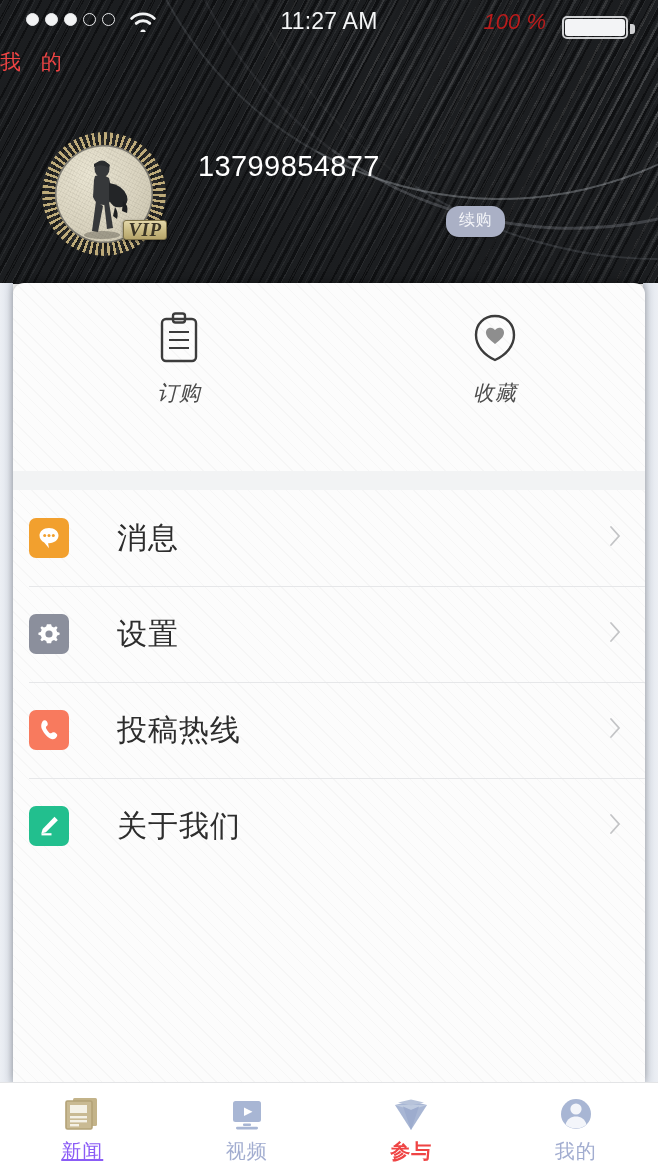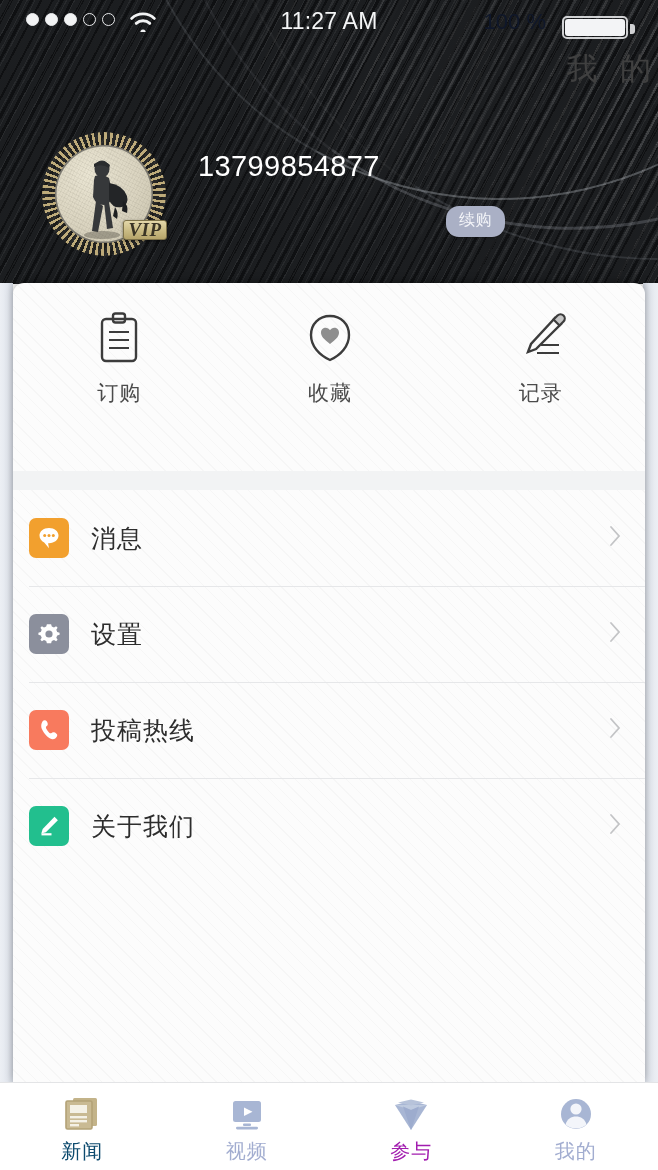--- a/index.html
+++ b/index.html
@@ -83,44 +83,44 @@
   #signal-dots i { display:block; width:13px; height:13px; border-radius:50%;
                    border:1.5px solid #e9eaec; }
   #signal-dots i.on { background:#f2f3f4; }
   #wifi-icon { position:absolute; left:128px; top:10px; }
   #clock {
     position:absolute; left:0; top:8px; width:658px; text-align:center;
     font-size:23px; letter-spacing:0.2px; color:#f4f5f6;
   }
   #battery-pct {
     position:absolute; right:112px; top:9px;
-    font-size:22px; color:#0f172a;
+    font-size:22px; color:#b91c1c;font-style:italic;
   }
   #battery-icon {
     position:absolute; right:22px; top:13px;
     width:74px; height:30px;
   }
   #battery-icon .shell {
     position:absolute; left:0; top:3px; width:66px; height:23px;
     border:2px solid rgba(240,241,243,0.85); border-radius:5px;
   }
   #battery-icon .fill {
     position:absolute; left:3px; top:6px; width:60px; height:17px;
     background:#f3f4f6; border-radius:3px;
   }
   #battery-icon .cap {
     position:absolute; left:68px; top:11px; width:5px; height:10px;
     background:rgba(240,241,243,0.85); border-radius:0 3px 3px 0;
   }
 
   
   #nav-title {
-    position:absolute; left:0; top:48px; width:658px; text-align:right;
+    position:absolute; left:0; top:48px; width:658px; text-align:left;
     z-index:6;
-    font-size:31px; color:#404040; letter-spacing:7px;
+    font-size:21px; color:#ef4444; letter-spacing:7px;
   }
 
   
   #profile { position:absolute; left:0; top:100px; width:658px; height:184px; z-index:5; }
 
   #avatar-wrap { position:absolute; left:42px; top:32px; width:124px; height:124px; }
   #avatar-ring {
     position:absolute; left:0; top:0; width:124px; height:124px; border-radius:50%;
     background:
       repeating-conic-gradient(from 0deg,
@@ -197,22 +197,22 @@
     position:absolute; left:0; top:283px; width:13px; height:800px;
     background:linear-gradient(90deg,#eceff4 0%,#e3e7ee 60%,#d2d7e0 100%);
   }
   #page-right-strip {
     position:absolute; right:0; top:283px; width:15px; height:800px;
     background:linear-gradient(270deg,#eceff4 0%,#e3e7ee 60%,#d2d7e0 100%);
   }
 
   
   #quick-actions {
-    position:absolute; left:1px; top:24px; width:632px; height:148px;
-    display:flex; z-index:2;
+    position:absolute; left:8px; top:24px; width:632px; height:148px;
+    display:flex; z-index:2;font-style:italic;
   }
   .qa-item {
     flex:1; display:flex; flex-direction:column;
     align-items:center; justify-content:flex-start;
   }
   .qa-icon { height:62px; display:flex; align-items:center; justify-content:center; }
   .qa-label { margin-top:10px; font-size:21px; color:#4b4b4b; letter-spacing:1px; }
 
   
   #section-band {
@@ -230,21 +230,21 @@
   .menu-row + .menu-row::before {
     content:""; position:absolute; left:16px; right:0; top:0; height:1px;
     background:#e6e7e9;
   }
   .menu-icon {
     width:40px; height:40px; border-radius:7px;
     display:flex; align-items:center; justify-content:center;
     flex:0 0 auto;
   }
   .menu-label {
-    margin-left:22px; font-size:25px; color:#2d2d2d; letter-spacing:1px;
+    margin-left:48px; font-size:30px; color:#2d2d2d; letter-spacing:1px;
   }
   .menu-chevron {
     position:absolute; right:23px; top:50%; transform:translateY(-50%);
   }
 
   
   #tabbar {
     position:absolute; left:0; bottom:0; width:658px; height:88px;
     background:#ffffff;
     border-top:1px solid #e3e4e6;
@@ -352,31 +352,20 @@
       <div class="qa-icon">
         <svg width="48" height="50" viewBox="0 0 48 50">
           <path d="M24 3 C35 3 43 11 43 22 C43 33 35 42 24 47 C13 42 5 33 5 22 C5 11 13 3 24 3 Z" fill="none" stroke="#3c3c3c" stroke-width="2.4"></path>
           <path d="M24 31 c-6-4.5-9-7.5-9-11.4 c0-2.8 2.1-4.8 4.7-4.8 c1.8 0 3.3 0.9 4.3 2.5
                    c1-1.6 2.5-2.5 4.3-2.5 c2.6 0 4.7 2 4.7 4.8 C33 23.5 30 26.5 24 31 Z" fill="#8e8e8e"></path>
         </svg>
       </div>
       <div class="qa-label">收藏</div>
     </div>
 
-    <div class="qa-item">
-      <div class="qa-icon">
-        <svg width="52" height="52" viewBox="0 0 52 52">
-          <path d="M40 6 l6 6 l-25 25 l-8 3 l3-8 z" fill="none" stroke="#3c3c3c" stroke-width="2.4"></path>
-          <path d="M38.5 7.5 l6 6 l4-4 a4.2 4.2 0 0 0-6-6 z" fill="#c7c7c7" stroke="#3c3c3c" stroke-width="2.2"></path>
-          <line x1="26" y1="33" x2="44" y2="33" stroke="#3c3c3c" stroke-width="2.2"></line>
-          <line x1="22" y1="41" x2="44" y2="41" stroke="#3c3c3c" stroke-width="2.2"></line>
-        </svg>
-      </div>
-      <div class="qa-label">记录</div>
-    </div>
 
   </div>
 
   <div id="section-band"></div>
 
   <div id="menu-list">
 
     <div class="menu-row">
       <div class="menu-icon" style="background:#f2a02e;">
         <svg width="26" height="26" viewBox="0 0 26 26">
@@ -457,21 +446,21 @@
     <div class="tab-icon">
       <svg width="42" height="40" viewBox="0 0 42 40">
         <rect x="12" y="4" width="24" height="28" rx="1.5" fill="#c3b389"></rect>
         <rect x="5" y="7" width="26" height="28" rx="1.5" fill="#c9ba93" stroke="#b3a277" stroke-width="1.6"></rect>
         <rect x="9" y="11" width="17" height="8" fill="#f4f1e6"></rect>
         <rect x="9" y="22" width="17" height="2.4" fill="#f4f1e6"></rect>
         <rect x="9" y="26" width="17" height="2.4" fill="#f4f1e6"></rect>
         <rect x="9" y="30" width="9" height="2.4" fill="#f4f1e6"></rect>
       </svg>
     </div>
-    <div class="tab-label" style="color:#0c4a6e;">新闻</div>
+    <div class="tab-label" style="color:#8b5cf6;text-decoration:underline;">新闻</div>
   </div>
 
   <div class="tab-item">
     <div class="tab-icon">
       <svg width="42" height="40" viewBox="0 0 42 40">
         <rect x="7" y="7" width="28" height="21" rx="2.5" fill="#a8b6d4"></rect>
         <path d="M18 13.5 L26.5 17.8 L18 22 Z" fill="#ffffff"></path>
         <rect x="17" y="29.5" width="8" height="2.6" rx="1" fill="#a8b6d4"></rect>
         <rect x="10" y="32.8" width="22" height="2.6" rx="1.3" fill="#a8b6d4"></rect>
       </svg>
@@ -481,21 +470,21 @@
 
   <div class="tab-item">
     <div class="tab-icon">
       <svg width="42" height="40" viewBox="0 0 42 40">
         <path d="M5 11 L21 7 L37 11 L21 36 Z" fill="#a8b6d4"></path>
         <path d="M5 11 L37 11 L21 16 Z" fill="#becadf"></path>
         <path d="M13 12.5 L21 16 L29 12.5 L21 36 Z" fill="#9dacce"></path>
         <path d="M8 8.5 L21 5.5 L34 8.5 L21 11.5 Z" fill="#b7c3da"></path>
       </svg>
     </div>
-    <div class="tab-label" style="color:#a21caf;">参与</div>
+    <div class="tab-label" style="color:#ef4444;font-weight:bold;">参与</div>
   </div>
 
   <div class="tab-item">
     <div class="tab-icon">
       <svg width="42" height="40" viewBox="0 0 42 40">
         <circle cx="21" cy="20" r="15" fill="#a8b6d4"></circle>
         <circle cx="21" cy="15" r="5.6" fill="#f3f5fa"></circle>
         <path d="M10.6 30.5 C12 25.2 16.2 22.6 21 22.6 C25.8 22.6 30 25.2 31.4 30.5
                  C28.6 33.2 25 34.6 21 34.6 C17 34.6 13.4 33.2 10.6 30.5 Z" fill="#f3f5fa"></path>
       </svg>

